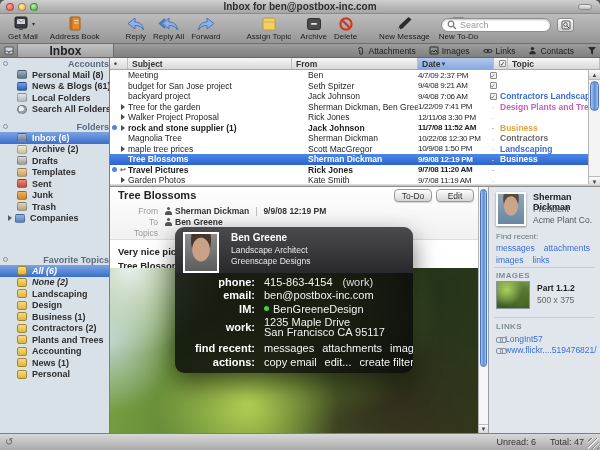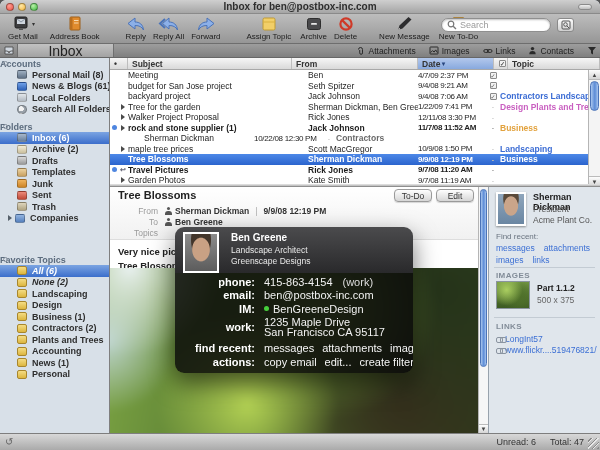--- a/index.html
+++ b/index.html
@@ -30,29 +30,29 @@
   .search{width:110px;height:14px;border-radius:8px;background:#fff;border:1px solid #8f8f8f;
     box-shadow:inset 0 1px 2px rgba(0,0,0,.25);display:flex;align-items:center;padding:0 5px;gap:3px;}
   .search .ph{font-size:9px;color:#9a9a9a;}
   .advbtn{width:17px;height:14px;border-radius:3px;background:linear-gradient(#fdfdfd,#cfcfcf);
     border:1px solid #8a8a8a;display:flex;align-items:center;justify-content:center;}
 
   
   .tabbar{position:absolute;left:0;top:44px;right:0;height:14px;
     background:linear-gradient(#9d9d9d,#7f7f7f);border-bottom:1px solid #666;display:flex;align-items:stretch;}
   .tabicon{width:18px;display:flex;align-items:center;justify-content:center;border-right:1px solid #6f6f6f;}
-  .tab{width:96px;display:flex;align-items:center;justify-content:center;font-size:14px;font-weight:normal;color:#222;
+  .tab{width:96px;display:flex;align-items:center;justify-content:center;font-size:12px;font-weight:bold;color:#222;
     background:linear-gradient(#c2c2c2,#a2a2a2);border-right:1px solid #6f6f6f;}
   .tabtools{margin-left:auto;display:flex;align-items:center;gap:13px;margin-right:26px;}
   .ttool{display:flex;align-items:center;gap:3px;font-size:8.5px;color:#1f1f1f;}
   .tabfar{position:absolute;right:3px;top:2px;}
 
   
   .sidebar{position:absolute;left:0;top:58px;width:110px;bottom:17px;background:#d8e0e8;border-right:1px solid #7f7f7f;overflow:hidden;}
-  .sb-header{position:relative;height:11px;display:flex;align-items:center;justify-content:flex-start;
+  .sb-header{position:relative;height:11px;display:flex;align-items:center;justify-content:flex-end;
     font-size:9px;font-weight:bold;color:#5c6c7e;}
   .sb-gear{position:absolute;left:3px;width:5px;height:5px;border-radius:50%;border:1px solid #8a94a0;}
   .sb-item{height:11.5px;display:flex;align-items:center;padding-left:17px;font-size:9px;font-weight:bold;color:#2e2e2e;white-space:nowrap;}
   .sb-item .sb-label{margin-left:5px;overflow:hidden;}
   .sb-item.selected{background:linear-gradient(#7ba4e2,#3b6ecb);color:#fff;}
   .sb-item.italic .sb-label{font-style:italic;}
   .sb-expand{width:0;height:0;margin-left:-9px;margin-right:3px;border-left:4px solid #56606a;
     border-top:3px solid transparent;border-bottom:3px solid transparent;}
   .ic{width:10px;height:9px;border-radius:2px;flex:none;border:1px solid rgba(0,0,0,.25);}
   .ic-work-mail,.ic-personal-mail{background:linear-gradient(#9fb0c2,#5f7186);}
@@ -403,26 +403,26 @@
   </div>
           <div class="sb-item">
     <span class="ic ic-drafts"></span>
     <span class="sb-label">Drafts</span>
   </div>
           <div class="sb-item">
     <span class="ic ic-templates"></span>
     <span class="sb-label">Templates</span>
   </div>
           <div class="sb-item">
+    <span class="ic ic-sent"></span>
+    <span class="sb-label">Sent</span>
+  </div>
+          <div class="sb-item">
     <span class="ic ic-junk"></span>
     <span class="sb-label">Junk</span>
-  </div>
-          <div class="sb-item">
-    <span class="ic ic-sent"></span>
-    <span class="sb-label">Sent</span>
   </div>
           <div class="sb-item">
     <span class="ic ic-trash"></span>
     <span class="sb-label">Trash</span>
   </div>
           <div class="sb-item">
             <span class="sb-expand"></span>
     <span class="ic ic-companies"></span>
     <span class="sb-label">Companies</span>
   </div>
@@ -569,20 +569,21 @@
     <span class="c-from">Jack Johnson</span>
     <span class="c-date">11/7/08 11:52 AM</span>
     <span class="c-todo">-</span>
     <span class="c-topic" style="color: rgb(226, 162, 61);">Business</span>
   </div>
         <div class="row">
     <span class="c-dot">
             <i class="udot" style="visibility: hidden;"></i>
           </span>
     <span class="c-thread"></span>
+    <span class="c-subj">Magnolia Tree</span>
     <span class="c-from">Sherman Dickman</span>
     <span class="c-date">10/22/08 12:30 PM</span>
     <span class="c-todo">-</span>
     <span class="c-topic" style="color: rgb(106, 106, 106);">Contractors</span>
   </div>
         <div class="row">
     <span class="c-dot">
             <i class="udot" style="visibility: hidden;"></i>
           </span>
     <span class="c-thread">

